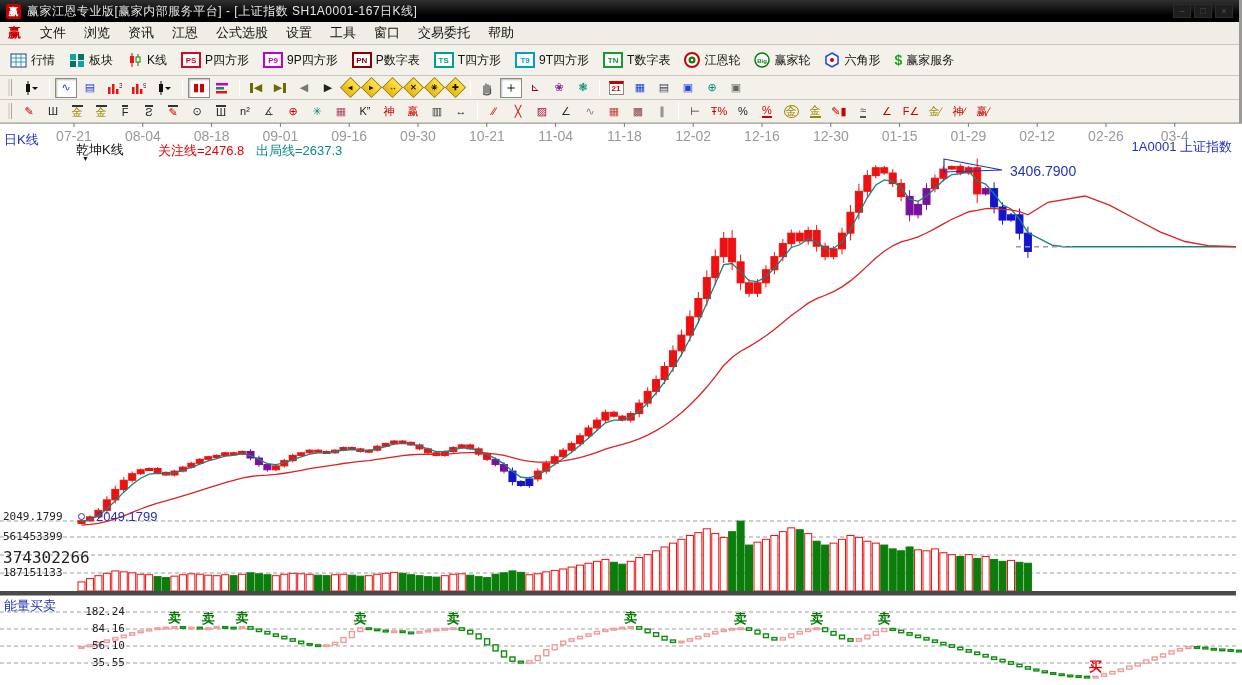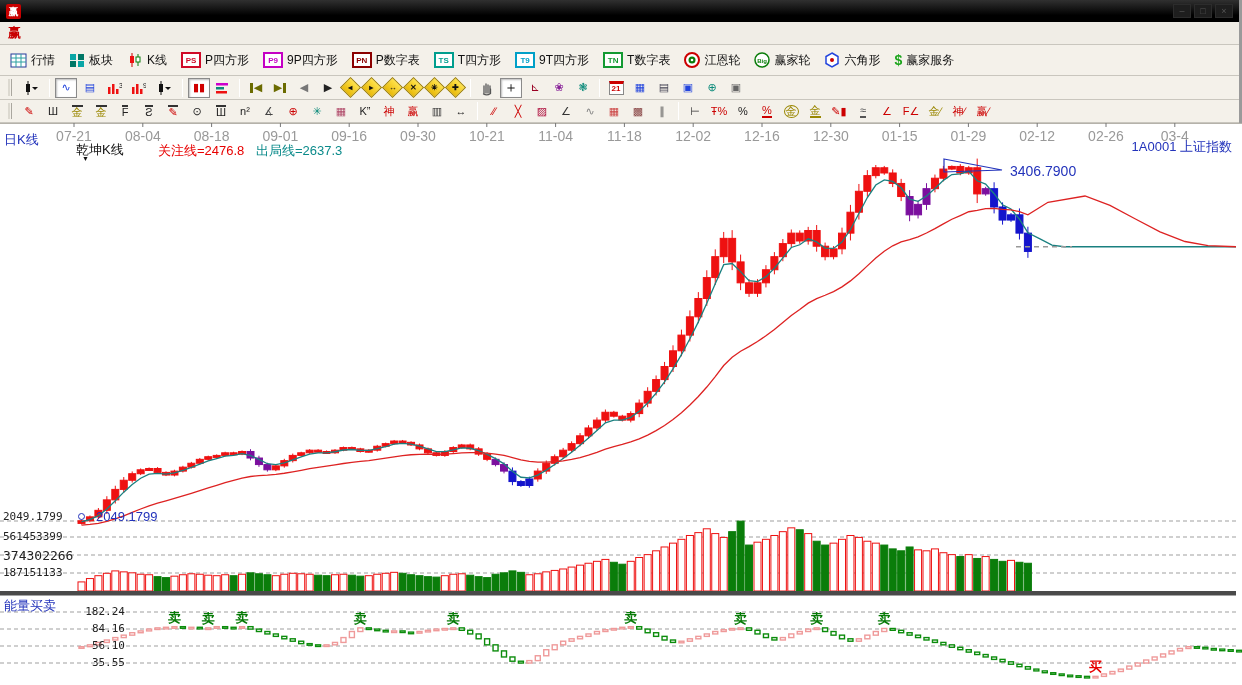--- a/index.html
+++ b/index.html
@@ -55,29 +55,42 @@
   .blue { color:#2333bb; } .red { color:#e80000; } .teal { color:#0a8a8a; }
   .datelbl { position:absolute; top:5px; font-size:14px; color:#999; transform:translateX(-50%); }
 </style>
 </head>
 <body>
 
 <div class="win">
 
   <div class="titlebar">
     <span class="app-logo">赢</span>
+    <span class="titletext">赢家江恩专业版[赢家内部服务平台] - [上证指数  SH1A0001-167日K线]</span>
     <span class="winbtns">
       <span class="winbtn">–</span>
       <span class="winbtn">□</span>
       <span class="winbtn">×</span>
     </span>
   </div>
 
   <div class="menubar">
     <span class="mlogo">赢</span>
+    <span id="menu-items" style="display:flex">
+        <span class="menu-item">文件</span>
+        <span class="menu-item">浏览</span>
+        <span class="menu-item">资讯</span>
+        <span class="menu-item">江恩</span>
+        <span class="menu-item">公式选股</span>
+        <span class="menu-item">设置</span>
+        <span class="menu-item">工具</span>
+        <span class="menu-item">窗口</span>
+        <span class="menu-item">交易委托</span>
+        <span class="menu-item">帮助</span>
+      </span>
   </div>
 
   <div class="tb tb1" id="tb1">
       <span class="tbtn">
         <span style="display:flex">
           <svg width="17" height="15">
             <rect x="1" y="1" width="15" height="13" fill="#fff" stroke="#223a99"></rect>
             <path d="M1 5h15M1 9h15M6 1v13M11 1v13" stroke="#2aa0a0" stroke-width="1"></path>
           </svg>
         </span>
@@ -960,21 +973,21 @@
     <span class="lbl teal" style="left:256px;top:19px;font-size:13px;">出局线=2637.3</span>
     <span class="lbl blue" style="right:10px;top:15px;font-size:13px;">1A0001  上证指数</span>
 
     <span class="lbl blue" style="left:1010px;top:40px;font-size:14px;">3406.7900</span>
     <span class="lbl blue" style="left:96px;top:386px;font-size:13px;">2049.1799</span>
     <span class="lbl" style="left:78px;top:390px;width:7px;height:7px;border:1.5px solid #2333bb;border-radius:50%;"></span>
 
     <span class="lbl mono" style="left:3px;top:387px;font-size:11px;color:#222;">2049.1799</span>
     <div id="vol-labels">
         <span class="lbl mono" style="left:3px;top:407px;font-size:11px;color:#222;">561453399</span>
-        <span class="lbl mono" style="left:3px;top:425px;font-size:13px;color:#222;">374302266</span>
+        <span class="lbl mono" style="left:3px;top:425px;font-size:16px;color:#222;">374302266</span>
         <span class="lbl mono" style="left:3px;top:443px;font-size:11px;color:#222;">187151133</span>
       </div>
 
     <span class="lbl blue" style="left:4px;top:474px;font-size:13px;">能量买卖</span>
     <div id="osc-labels">
         <span class="lbl mono" style="left:0;width:125px;text-align:right;top:482px;font-size:11px;color:#222;">182.24</span>
         <span class="lbl mono" style="left:0;width:125px;text-align:right;top:499px;font-size:11px;color:#222;">84.16</span>
         <span class="lbl mono" style="left:0;width:125px;text-align:right;top:516px;font-size:11px;color:#222;">56.10</span>
         <span class="lbl mono" style="left:0;width:125px;text-align:right;top:533px;font-size:11px;color:#222;">35.55</span>
       </div>

